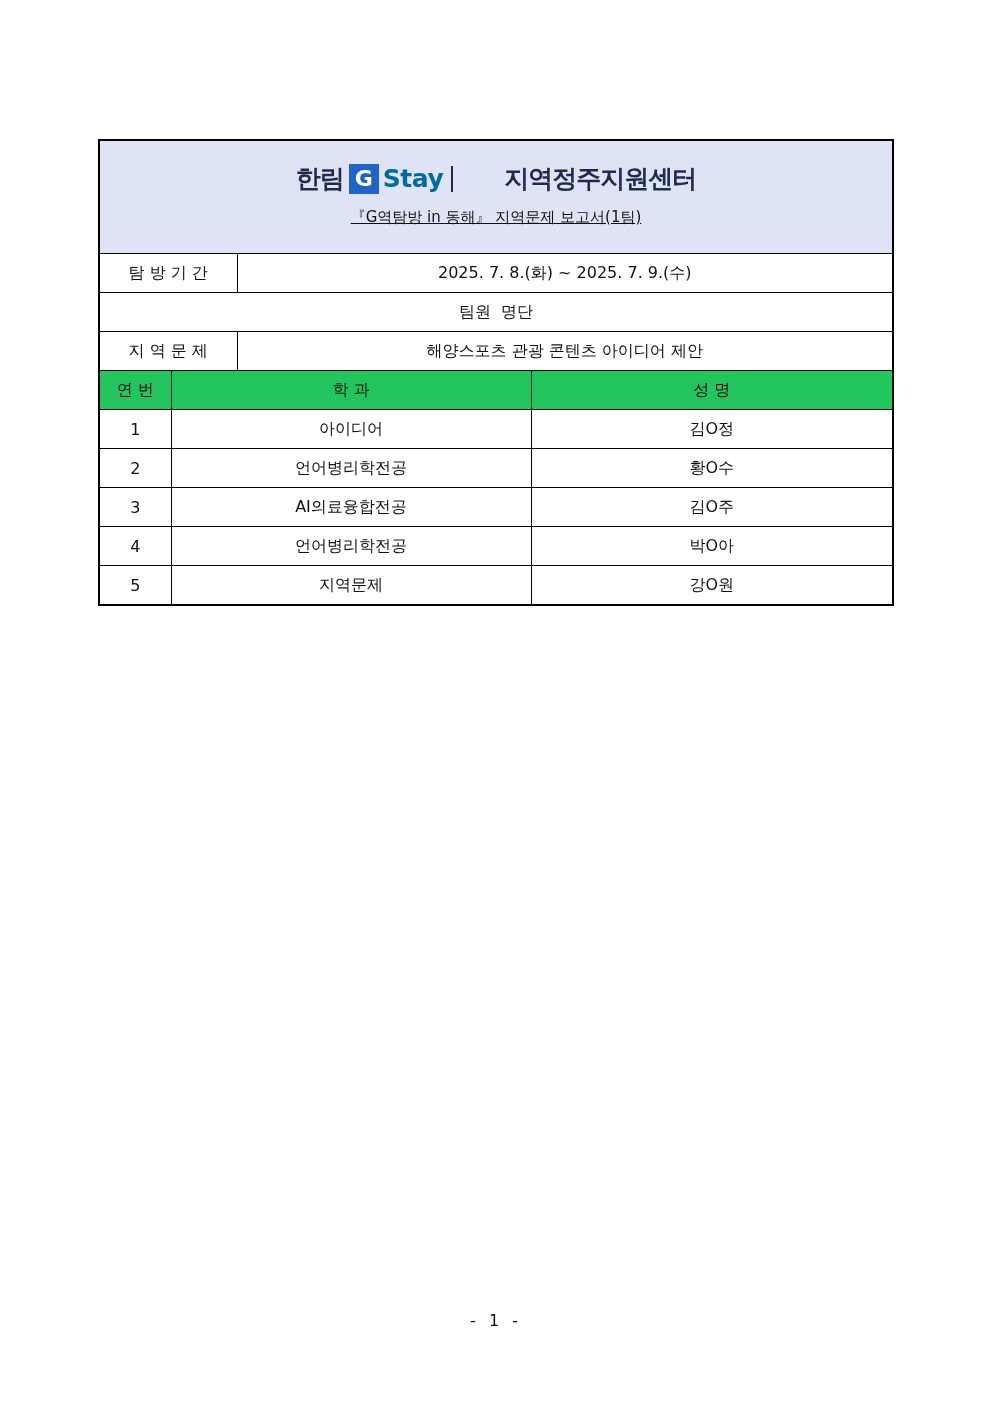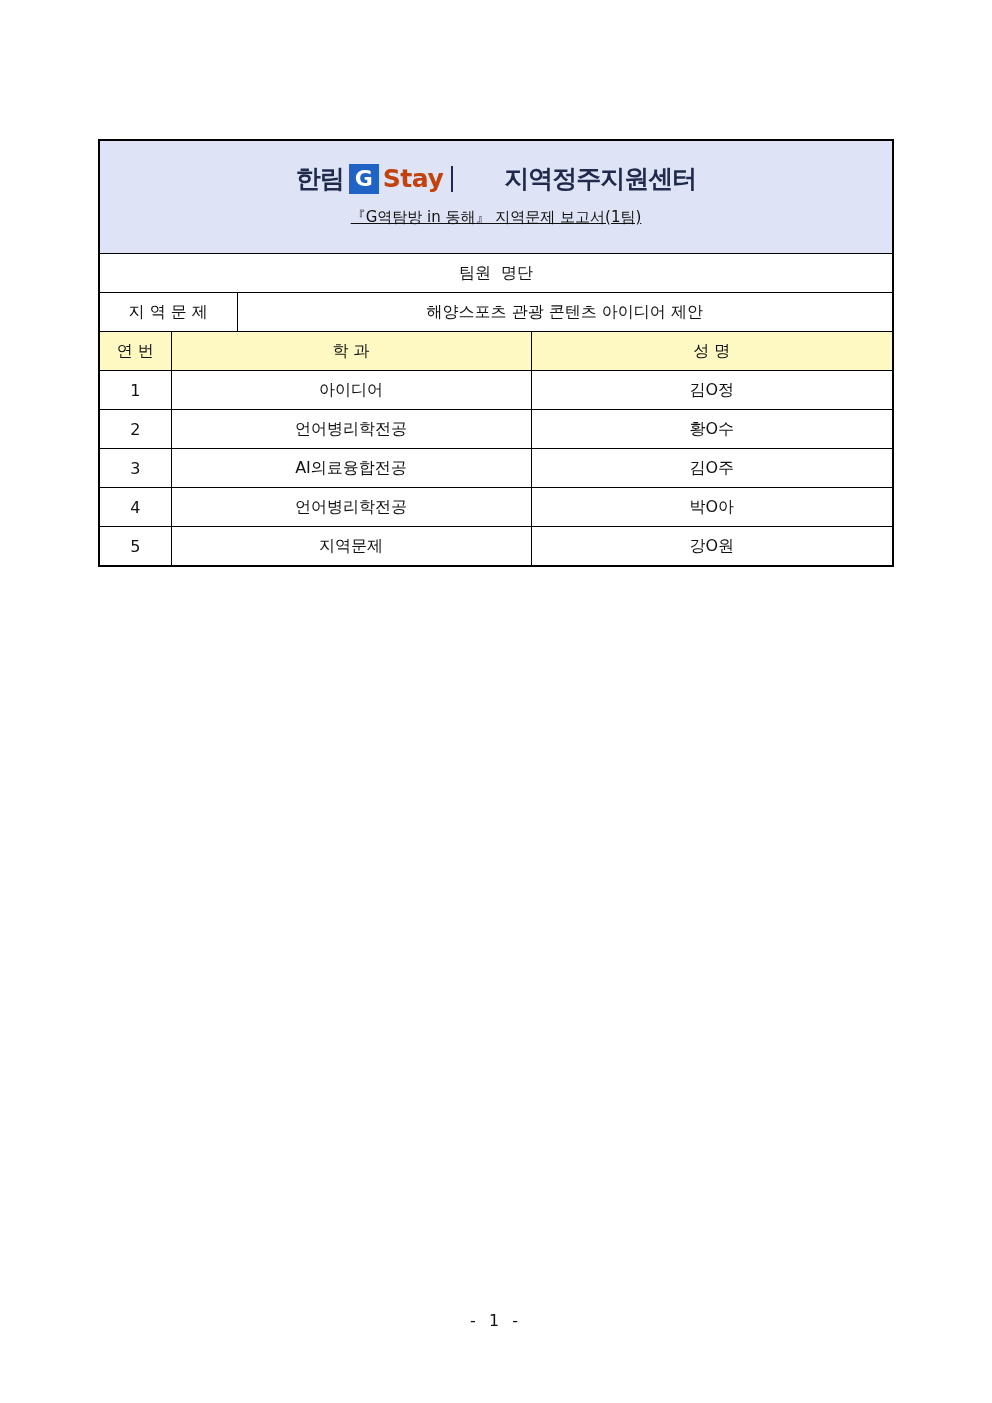--- a/index.html
+++ b/index.html
@@ -52,38 +52,38 @@
       display: inline-flex;
       align-items: center;
       justify-content: center;
       background: #1f63c4;
       color: #ffffff;
       width: 30px;
       height: 30px;
       margin-left: 5px;
       font-size: 22px;
     }
-    .logo-stay { color: #c2410c; margin-left: 4px; letter-spacing: -0.5px; }
+    .logo-stay { color: #0369a1; margin-left: 4px; letter-spacing: -0.5px; }
     .logo-sep {
       display: inline-block;
       width: 2px;
       height: 26px;
       background: #1f2a4c;
       margin: 0 8px 0 8px;
     }
     .logo-center { color: #1f2a4c; letter-spacing: -1px; margin-left: 43px; }
     .report-title {
       font-size: 15px;
       margin-top: 14px;
       margin-bottom: 10px;
       letter-spacing: 0px;
       color: #111111;
     }
     .label-cell { letter-spacing: 6px; }
-    .colhead { background: #fef9c3; letter-spacing: 6px; }
+    .colhead { background: #22c55e; letter-spacing: 6px; }
     .section-cell { letter-spacing: 8px; }
     .page-number {
       position: absolute;
       left: 0;
       width: 992px;
       top: 1311px;
       text-align: center;
       font-size: 16px;
       letter-spacing: 4px;
       color: #111111;
@@ -106,20 +106,24 @@
         <span class="logo-hallym">한림</span>
         <span class="logo-g">G</span>
         <span class="logo-stay">Stay</span>
         <span class="logo-sep"></span>
         <span class="logo-center">지역정주지원센터</span>
       </div>
       <div class="report-title">『G역탐방 in 동해』 지역문제 보고서(1팀)</div>
     </td>
   </tr>
 
+  <tr>
+    <td class="label-cell" colspan="2">탐 방 기 간</td>
+    <td colspan="2">2025. 7. 8.(화) ~ 2025. 7. 9.(수)</td>
+  </tr>
   <tr>
     <td class="section-cell" colspan="4" style="white-space:pre;">팀원  명단</td>
   </tr>
 
   <tr>
     <td class="label-cell" colspan="2">지 역 문 제</td>
     <td colspan="2">해양스포츠 관광 콘텐츠 아이디어 제안</td>
   </tr>
 
   <tr>

